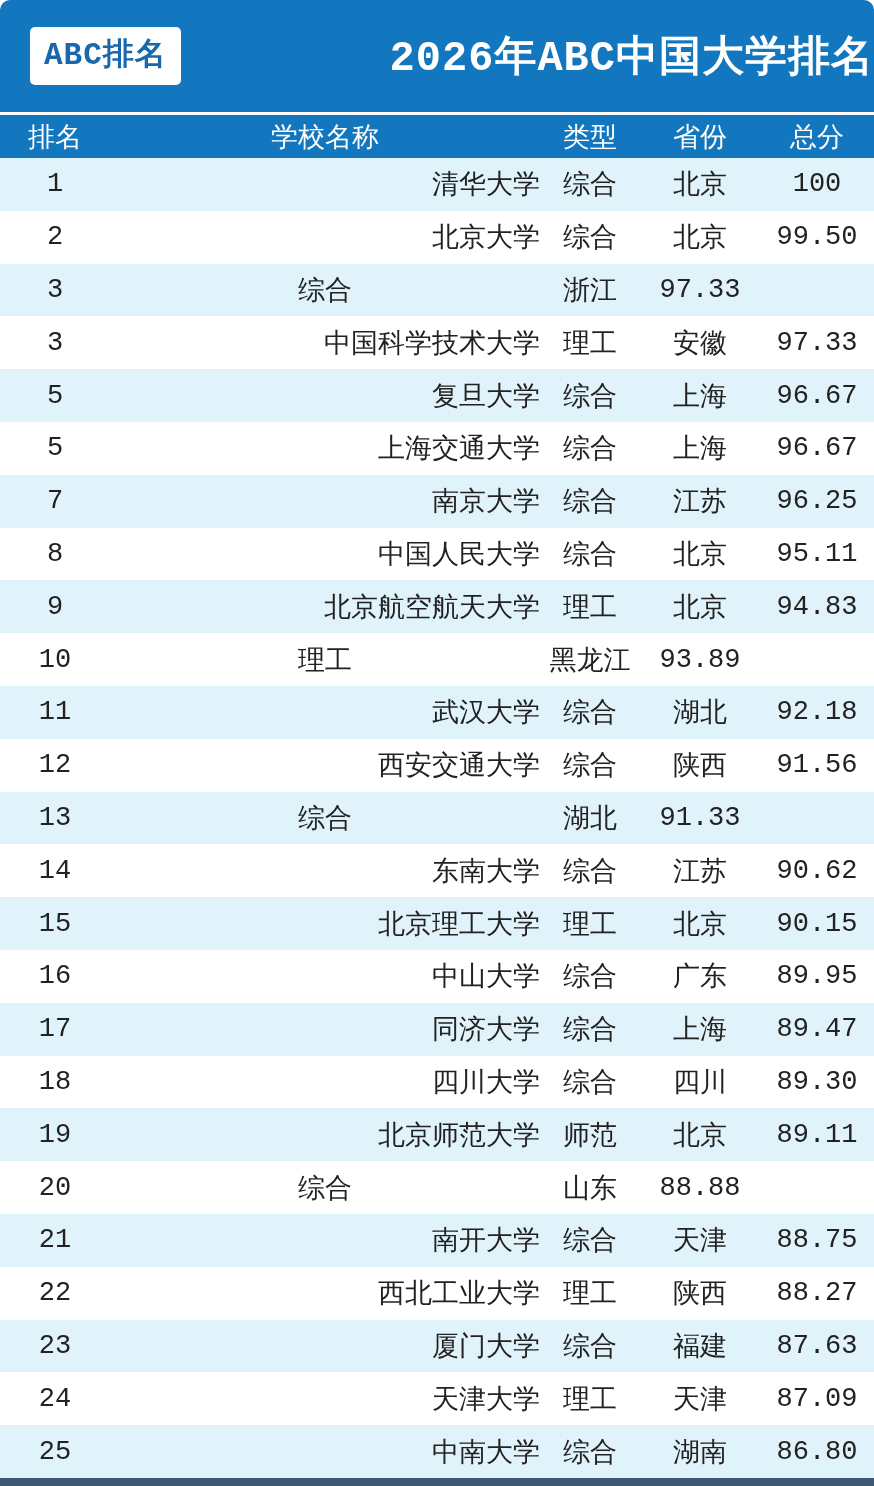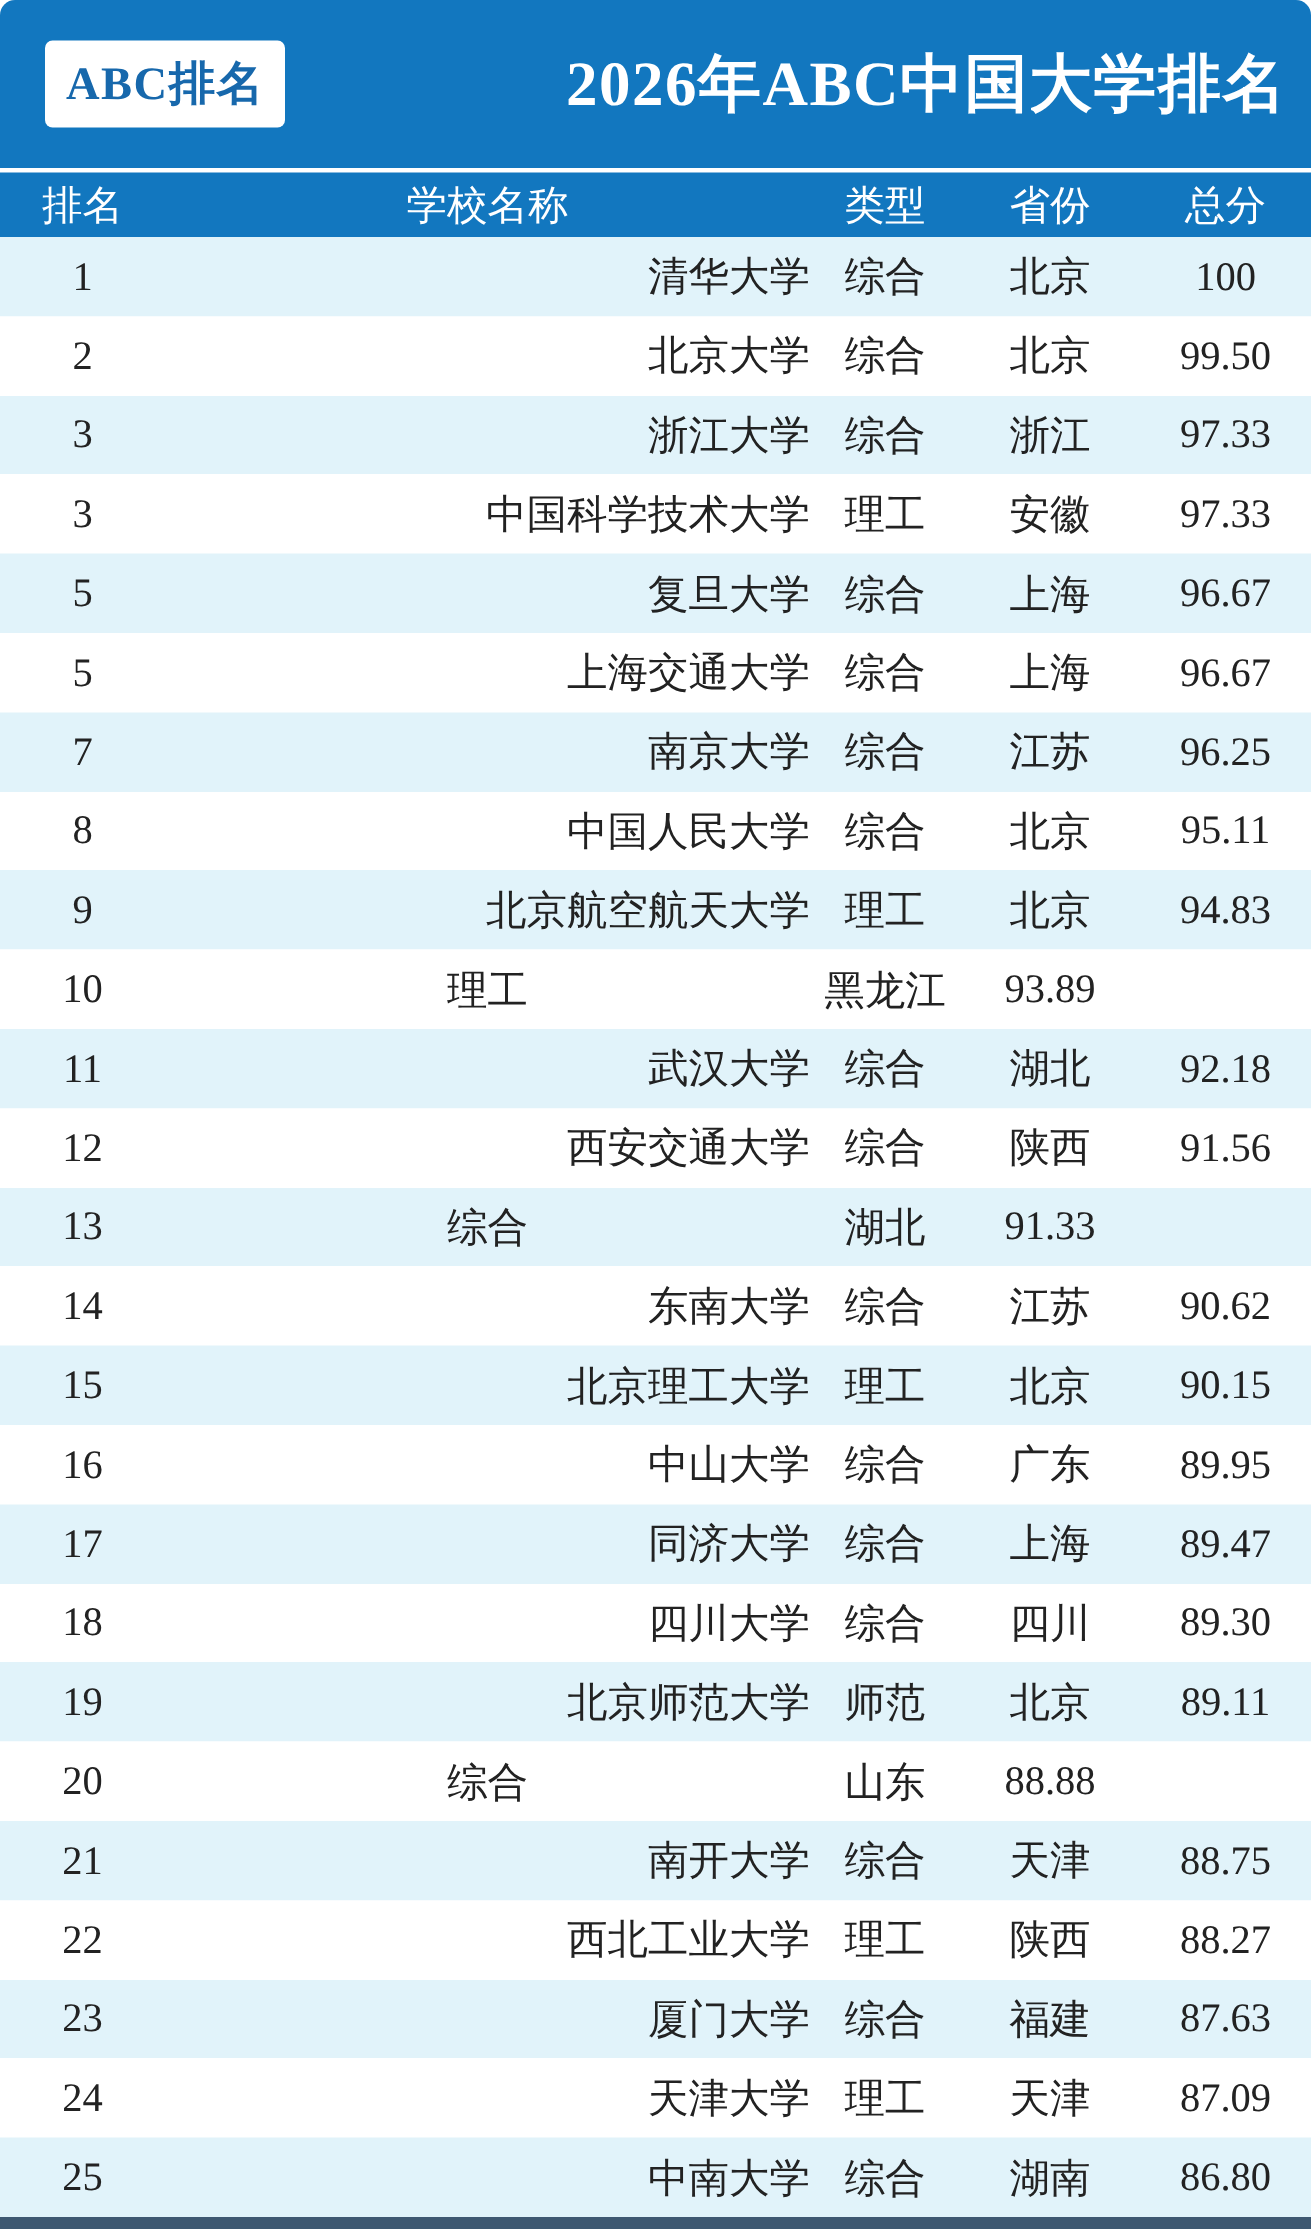--- a/index.html
+++ b/index.html
@@ -5,21 +5,21 @@
   html, body {
     margin: 0;
     padding: 0;
     background: #ffffff;
   }
   .page {
     position: relative;
     width: 874px;
     height: 1486px;
     background: #ffffff;
-    font-family: Liberation Serif, serif;
+    font-family: Liberation Mono, monospace;
     overflow: hidden;
   }
   
   .top-header {
     height: 112px;
     background: var(--header-blue, #1277bf);
     border-radius: 10px 10px 0 0;
     display: flex;
     align-items: center;
     justify-content: space-between;
@@ -31,21 +31,20 @@
     background: #ffffff;
     color: var(--logo-text, #1768ac);
     font-weight: bold;
     font-size: 31px;
     line-height: 1;
     padding: 13px 14px 14px 14px;
     border-radius: 5px;
     letter-spacing: 1px;
   }
   .page-title {
-    margin-right: 16px;
     color: #ffffff;
     font-weight: bold;
     font-size: 42px;
     letter-spacing: 1px;
     white-space: nowrap;
   }
   
   .grid {
     display: grid;
     grid-template-columns: 110px 430px 100px 120px 114px;
@@ -113,21 +112,20 @@
       </div>
       <div class="row grid">
         <div class="cell rank">2</div>
         <div class="cell name">北京大学</div>
         <div class="cell type">综合</div>
         <div class="cell province">北京</div>
         <div class="cell score">99.50</div>
       </div>
       <div class="row grid alt">
         <div class="cell rank">3</div>
-        <div class="cell name">浙江大学</div>
         <div class="cell type">综合</div>
         <div class="cell province">浙江</div>
         <div class="cell score">97.33</div>
       </div>
       <div class="row grid">
         <div class="cell rank">3</div>
         <div class="cell name">中国科学技术大学</div>
         <div class="cell type">理工</div>
         <div class="cell province">安徽</div>
         <div class="cell score">97.33</div>

